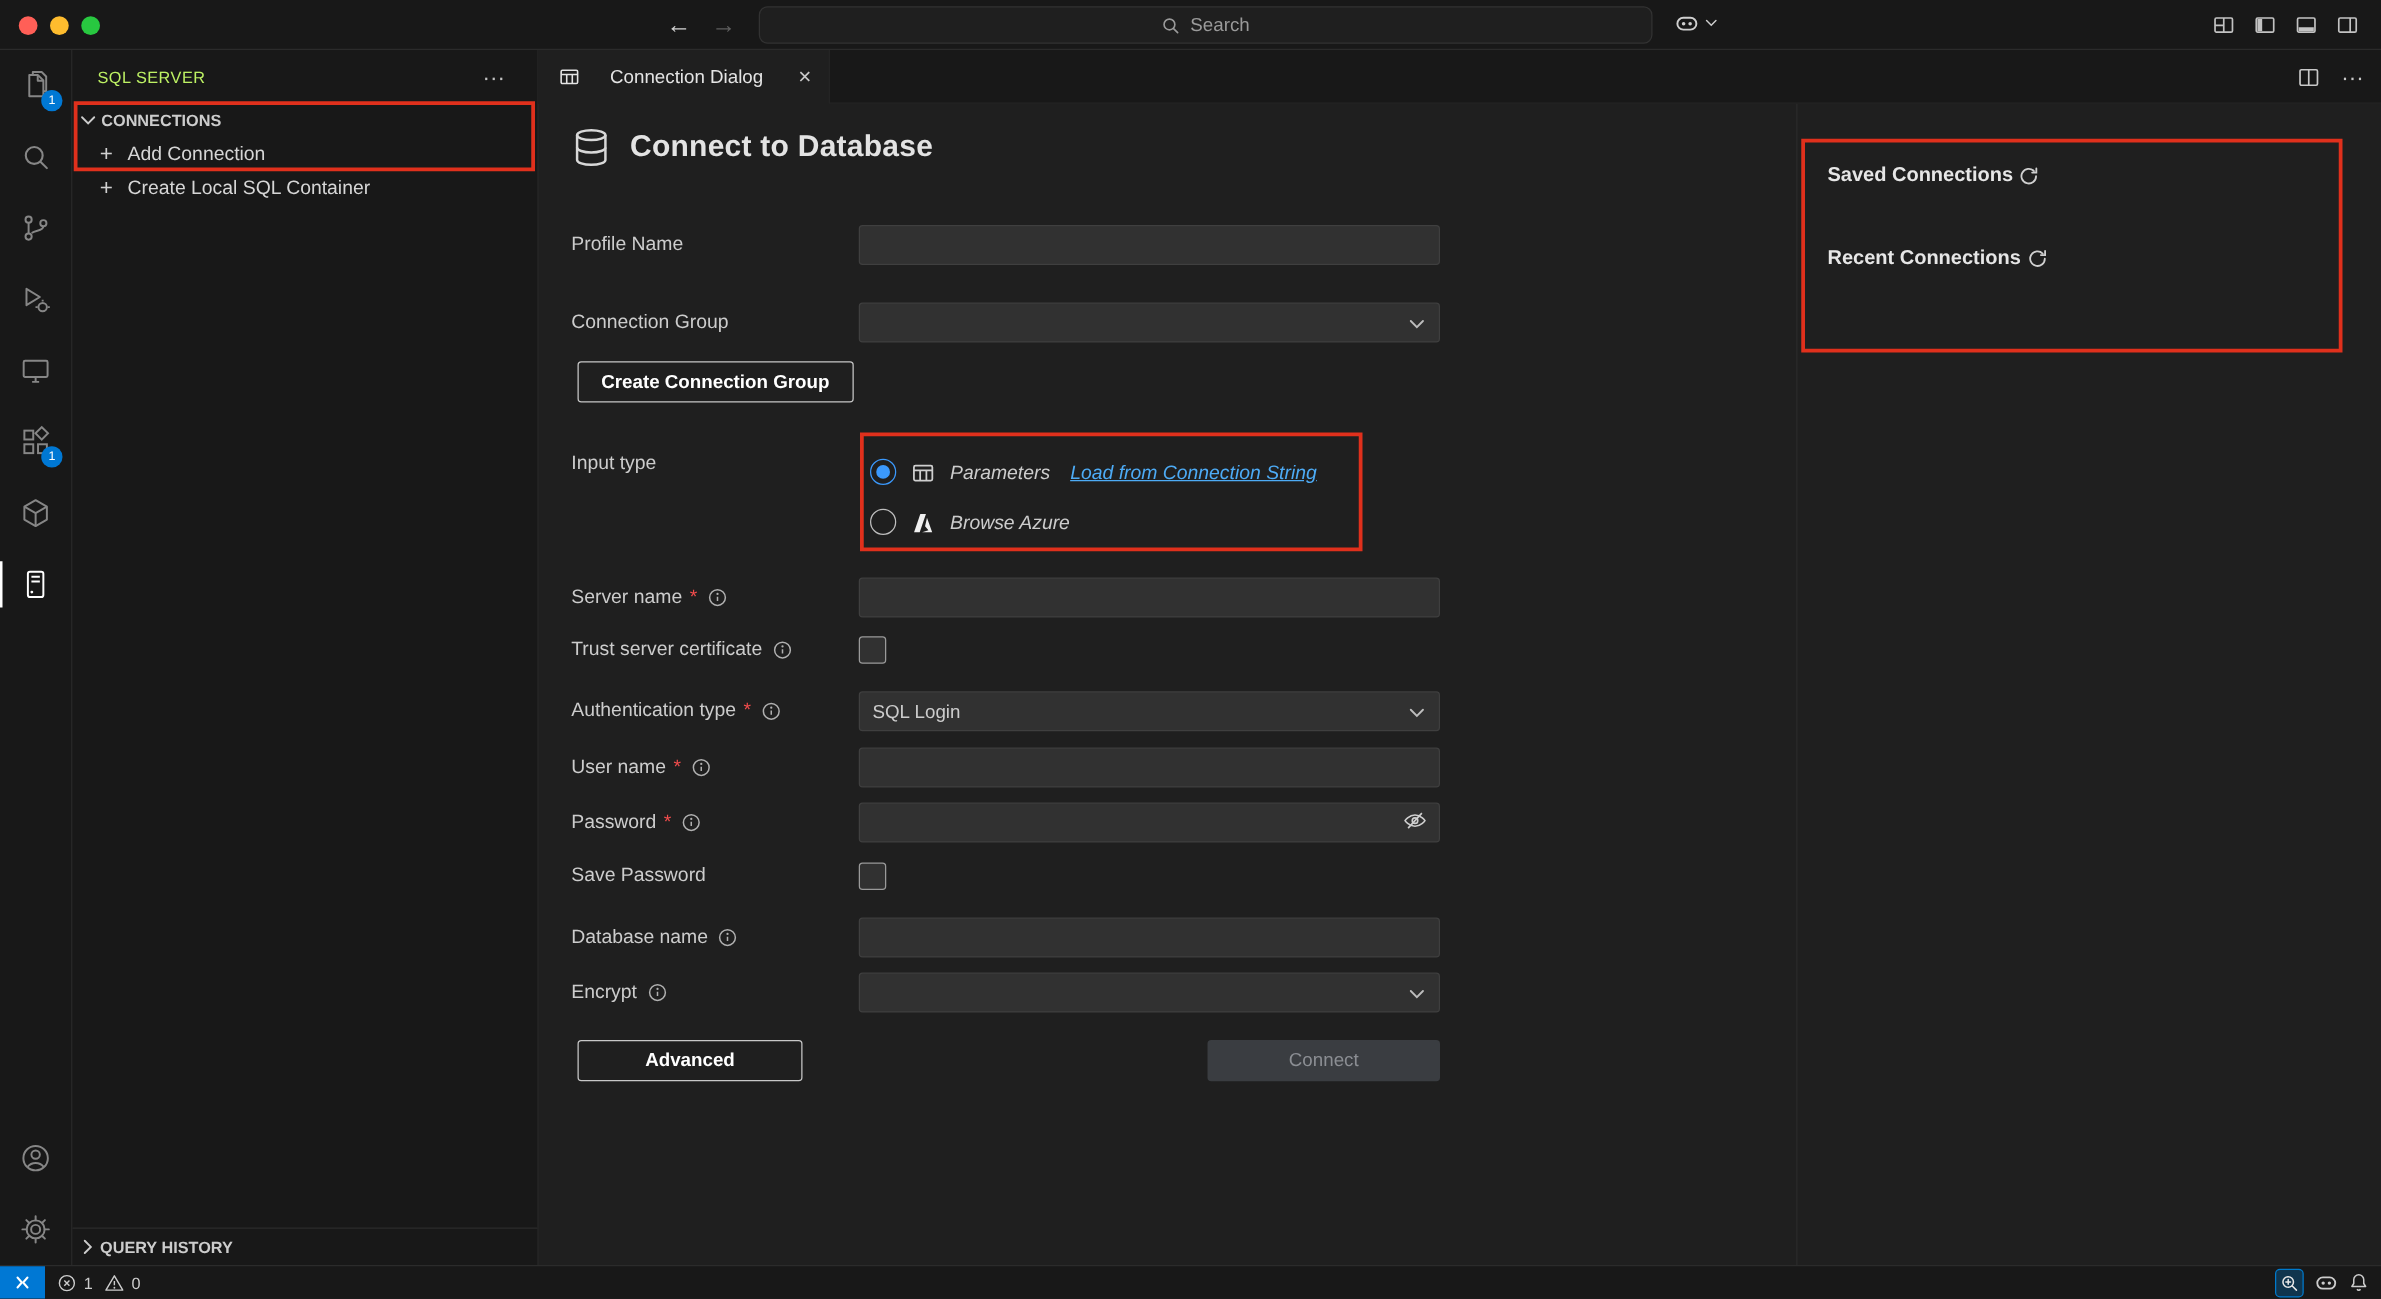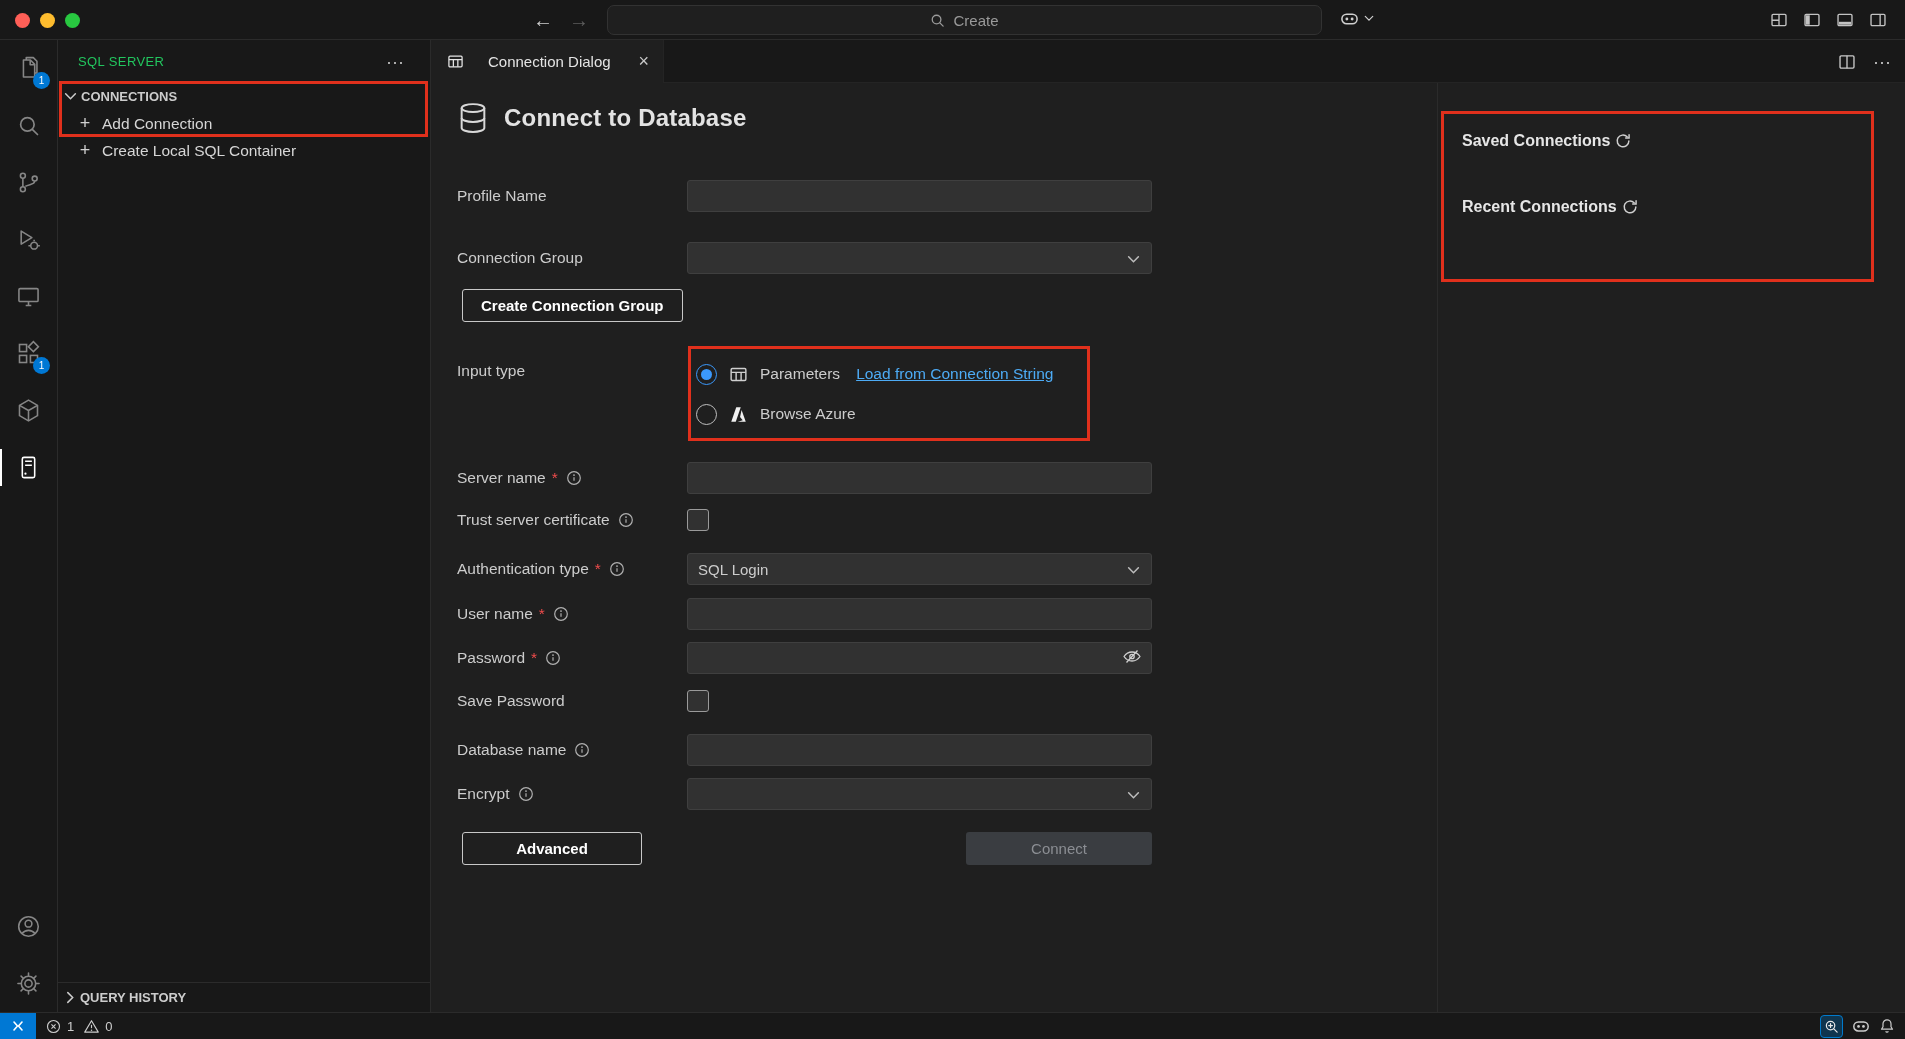--- a/index.html
+++ b/index.html
@@ -43,21 +43,21 @@
   .ab-item{position:relative;height:57px;display:flex;align-items:center;justify-content:center;color:#868686;}
   .ab-item.active{color:#ffffff;}
   .ab-item.active::before{content:"";position:absolute;left:0;top:10px;bottom:10px;width:2px;background:#ffffff;}
   .ab-badge{position:absolute;right:7px;bottom:8px;min-width:17px;height:17px;border-radius:9px;
     background:var(--accent);color:#fff;font-size:10px;display:flex;align-items:center;justify-content:center;}
 
   
   .sidebar{position:absolute;left:58px;top:40px;bottom:27px;width:373px;background:var(--bg-dark);
     border-right:1px solid var(--border);}
   .sb-header{height:43px;display:flex;align-items:center;padding:0 26px 0 20px;}
-  .sb-title{font-size:13px;letter-spacing:.4px;color:#22c55e;}
+  .sb-title{font-size:13px;letter-spacing:.4px;color:#bef264;}
   .sb-more{margin-left:auto;font-size:18px;color:#c2c2c2;cursor:pointer;line-height:10px;}
   .sb-section-header{height:27px;display:flex;align-items:center;gap:4px;padding-left:6px;
     font-size:13px;font-weight:bold;color:#cccccc;}
   .sb-item{height:27px;display:flex;align-items:center;gap:8px;padding-left:18px;font-size:15.5px;color:#d6d6d6;}
   .plus{font-size:18px;width:18px;text-align:center;color:#d0d0d0;}
   .sb-footer{position:absolute;left:0;right:0;bottom:0;height:30px;border-top:1px solid var(--border);
     display:flex;align-items:center;gap:5px;padding-left:8px;font-size:13px;font-weight:bold;color:#cccccc;}
 
   
   .editor{position:absolute;left:431px;top:40px;right:0;bottom:27px;background:var(--bg-editor);}
@@ -87,21 +87,21 @@
   .select{position:relative;width:465px;height:32px;background:var(--input-bg);
     border:1px solid var(--input-border);border-radius:3px;display:flex;align-items:center;
     padding:0 34px 0 10px;font-size:15px;color:var(--fg);}
   .select .chev{position:absolute;right:11px;top:12px;color:#bdbdbd;}
   .checkbox{width:22px;height:22px;background:var(--input-bg);border:1px solid #9a9a9a;border-radius:3px;}
   .btn-secondary{height:33px;padding:0 18px;background:transparent;border:1px solid #c8c8c8;border-radius:3px;
     color:#ffffff;font-weight:bold;font-size:15px;font-family:"Liberation Sans",sans-serif;display:inline-flex;
     align-items:center;justify-content:center;}
   .btn-disabled{height:33px;background:#3a3d41;border:none;border-radius:3px;color:#8b8e93;font-size:15px;
     font-family:"Liberation Sans",sans-serif;display:inline-flex;align-items:center;justify-content:center;}
-  .radio-row{position:absolute;left:265px;height:28px;display:flex;align-items:center;gap:12px;font-size:15.5px;}
+  .radio-row{position:absolute;left:265px;height:28px;display:flex;align-items:flex-end;gap:12px;font-size:15.5px;font-style:italic;}
   .radio{width:21px;height:21px;border:1.5px solid #bfbfbf;border-radius:50%;position:relative;flex:0 0 auto;}
   .radio.sel{border-color:#3b99fc;}
   .radio.sel::after{content:"";position:absolute;inset:4px;border-radius:50%;background:#3b99fc;}
   .ptable{color:#cfcfcf;}
   a.cslink{color:var(--link);text-decoration:underline;font-size:15.5px;margin-left:4px;}
 
   .vdivider{position:absolute;left:1006px;top:0;bottom:0;width:1px;background:var(--border);}
   .right-panel{position:absolute;left:1007px;top:0;right:0;bottom:0;}
   .rp-row{position:absolute;left:24px;height:28px;display:flex;align-items:center;gap:4px;}
   .rp-label{font-size:16px;font-weight:bold;color:#e6e6e6;}
@@ -134,21 +134,21 @@
       <span class="navbtn">←</span>
       <span class="navbtn disabled">→</span>
     </div>
     <div class="searchbox">
       <span>
         <svg width="15" height="15" viewBox="0 0 16 16" fill="none" stroke="currentColor" stroke-width="1.4" stroke-linecap="round">
             <circle cx="7" cy="7" r="4.6"></circle>
             <path d="M10.5 10.5L14 14"></path>
           </svg>
       </span>
-      <span>Create</span>
+      <span>Search</span>
     </div>
     <div class="tb-copilot">
       <span>
         <svg width="19" height="19" viewBox="0 0 16 16" fill="none" stroke="currentColor" stroke-width="1.3">
             <rect x="1.6" y="4.4" width="12.8" height="8" rx="4"></rect>
             <circle cx="5.8" cy="8.4" r="1.2" fill="currentColor" stroke="none"></circle>
             <circle cx="10.2" cy="8.4" r="1.2" fill="currentColor" stroke="none"></circle>
           </svg>
       </span>
       <span>

